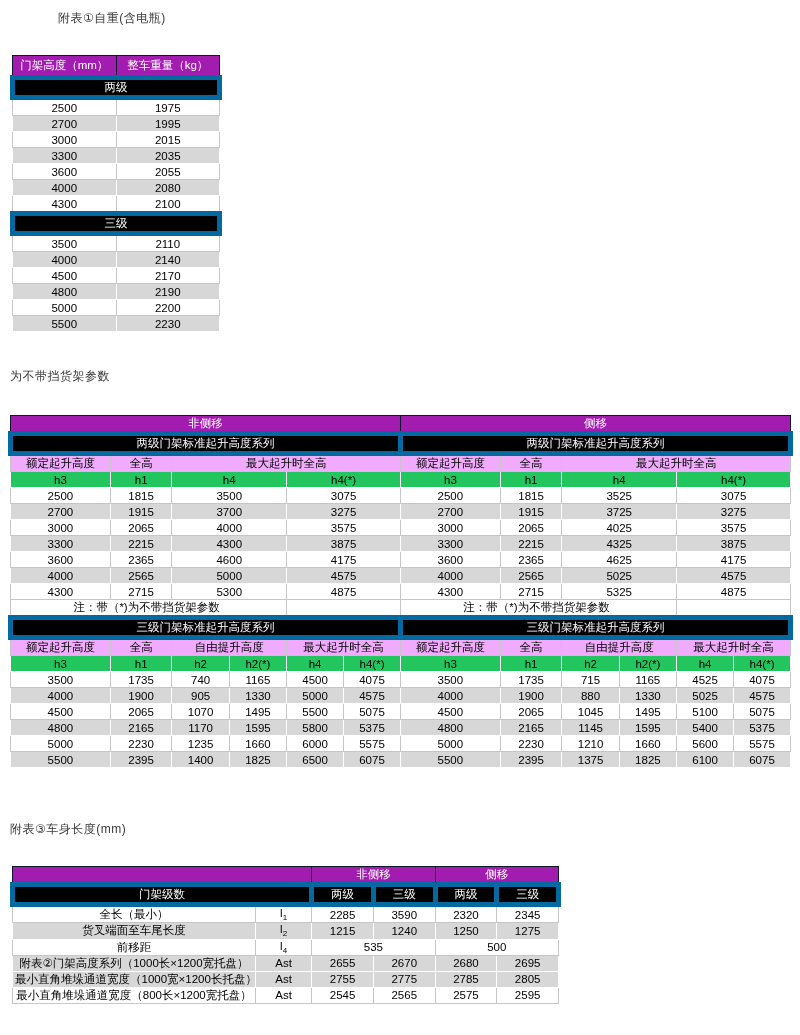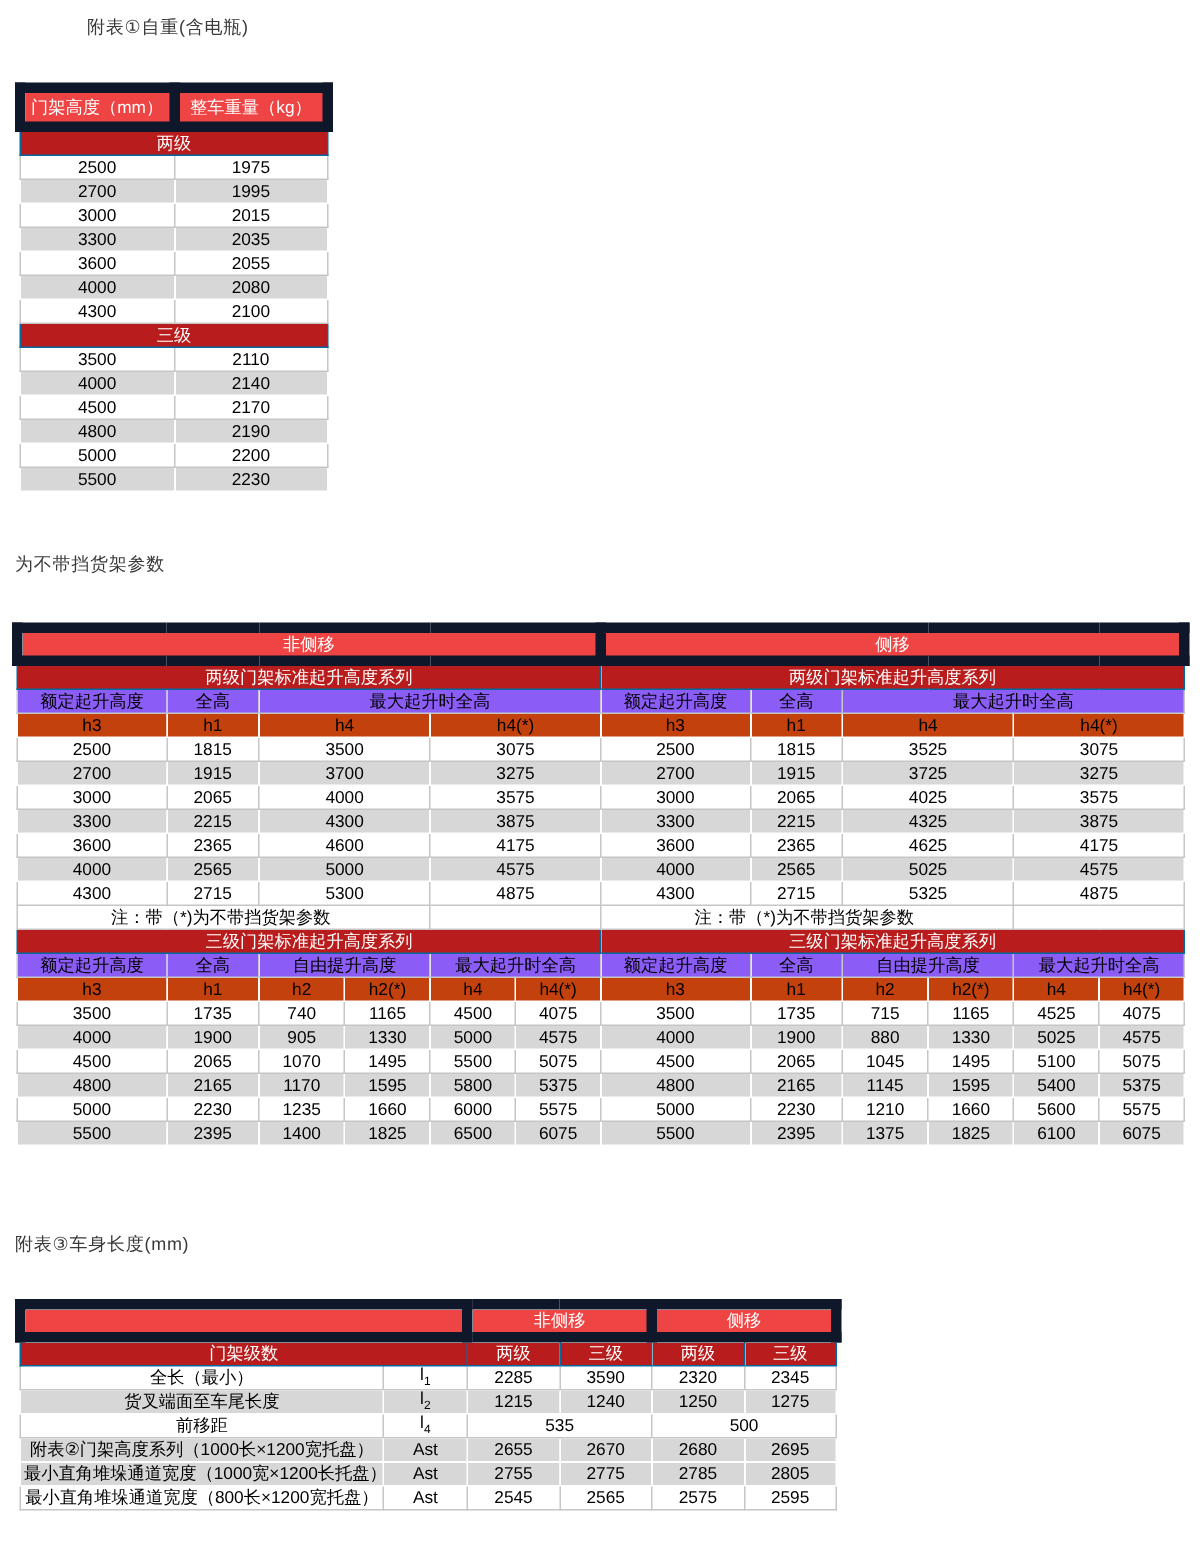--- a/index.html
+++ b/index.html
@@ -10,24 +10,24 @@
   }
   .title{
     position:absolute;left:10px;font-size:12px;color:#3a3a3a;letter-spacing:0.5px;
   }
   table{border-collapse:collapse;table-layout:fixed;position:absolute;}
   td{
     border:1px solid #c6c6c6;text-align:center;font-size:11.5px;
     height:15px;padding:0 2px;overflow:hidden;white-space:nowrap;
   }
   
-  td.hdr1{background:#ef4444;color:#ffffff;border:7px solid #0f172a;font-size:11.5px;}
-  td.hdr2{background:#b91c1c;color:#ffffff;border:1px solid #0369a1;}
-  td.colhdr{background:#8b5cf6;color:#000;}
-  td.subhdr{background:#c2410c;border:1px solid #ffffff;}
+  td.hdr1{background:#a21caf;color:#ffffff;border:1px solid #0f172a;font-size:11.5px;}
+  td.hdr2{background:#000000;color:#ffffff;border:5px solid #0369a1;}
+  td.colhdr{background:#f0abfc;color:#000;}
+  td.subhdr{background:#22c55e;border:1px solid #ffffff;}
   tr.alt td{background:#d7d7d7;border:1px solid #ffffff;}
   td.note{padding-right:6px;}
   
   #weight-table{top:55px;left:10px;width:212px;}
   #weight-table td.hdr1{height:19px;}
   #mast-table{top:415px;left:8px;width:785px;}
   #body-length-table{top:866px;left:10px;width:551px;}
   #title-1{top:10px;padding-left:48px;}
   #title-2{top:368px;}
   #title-3{top:821px;}

